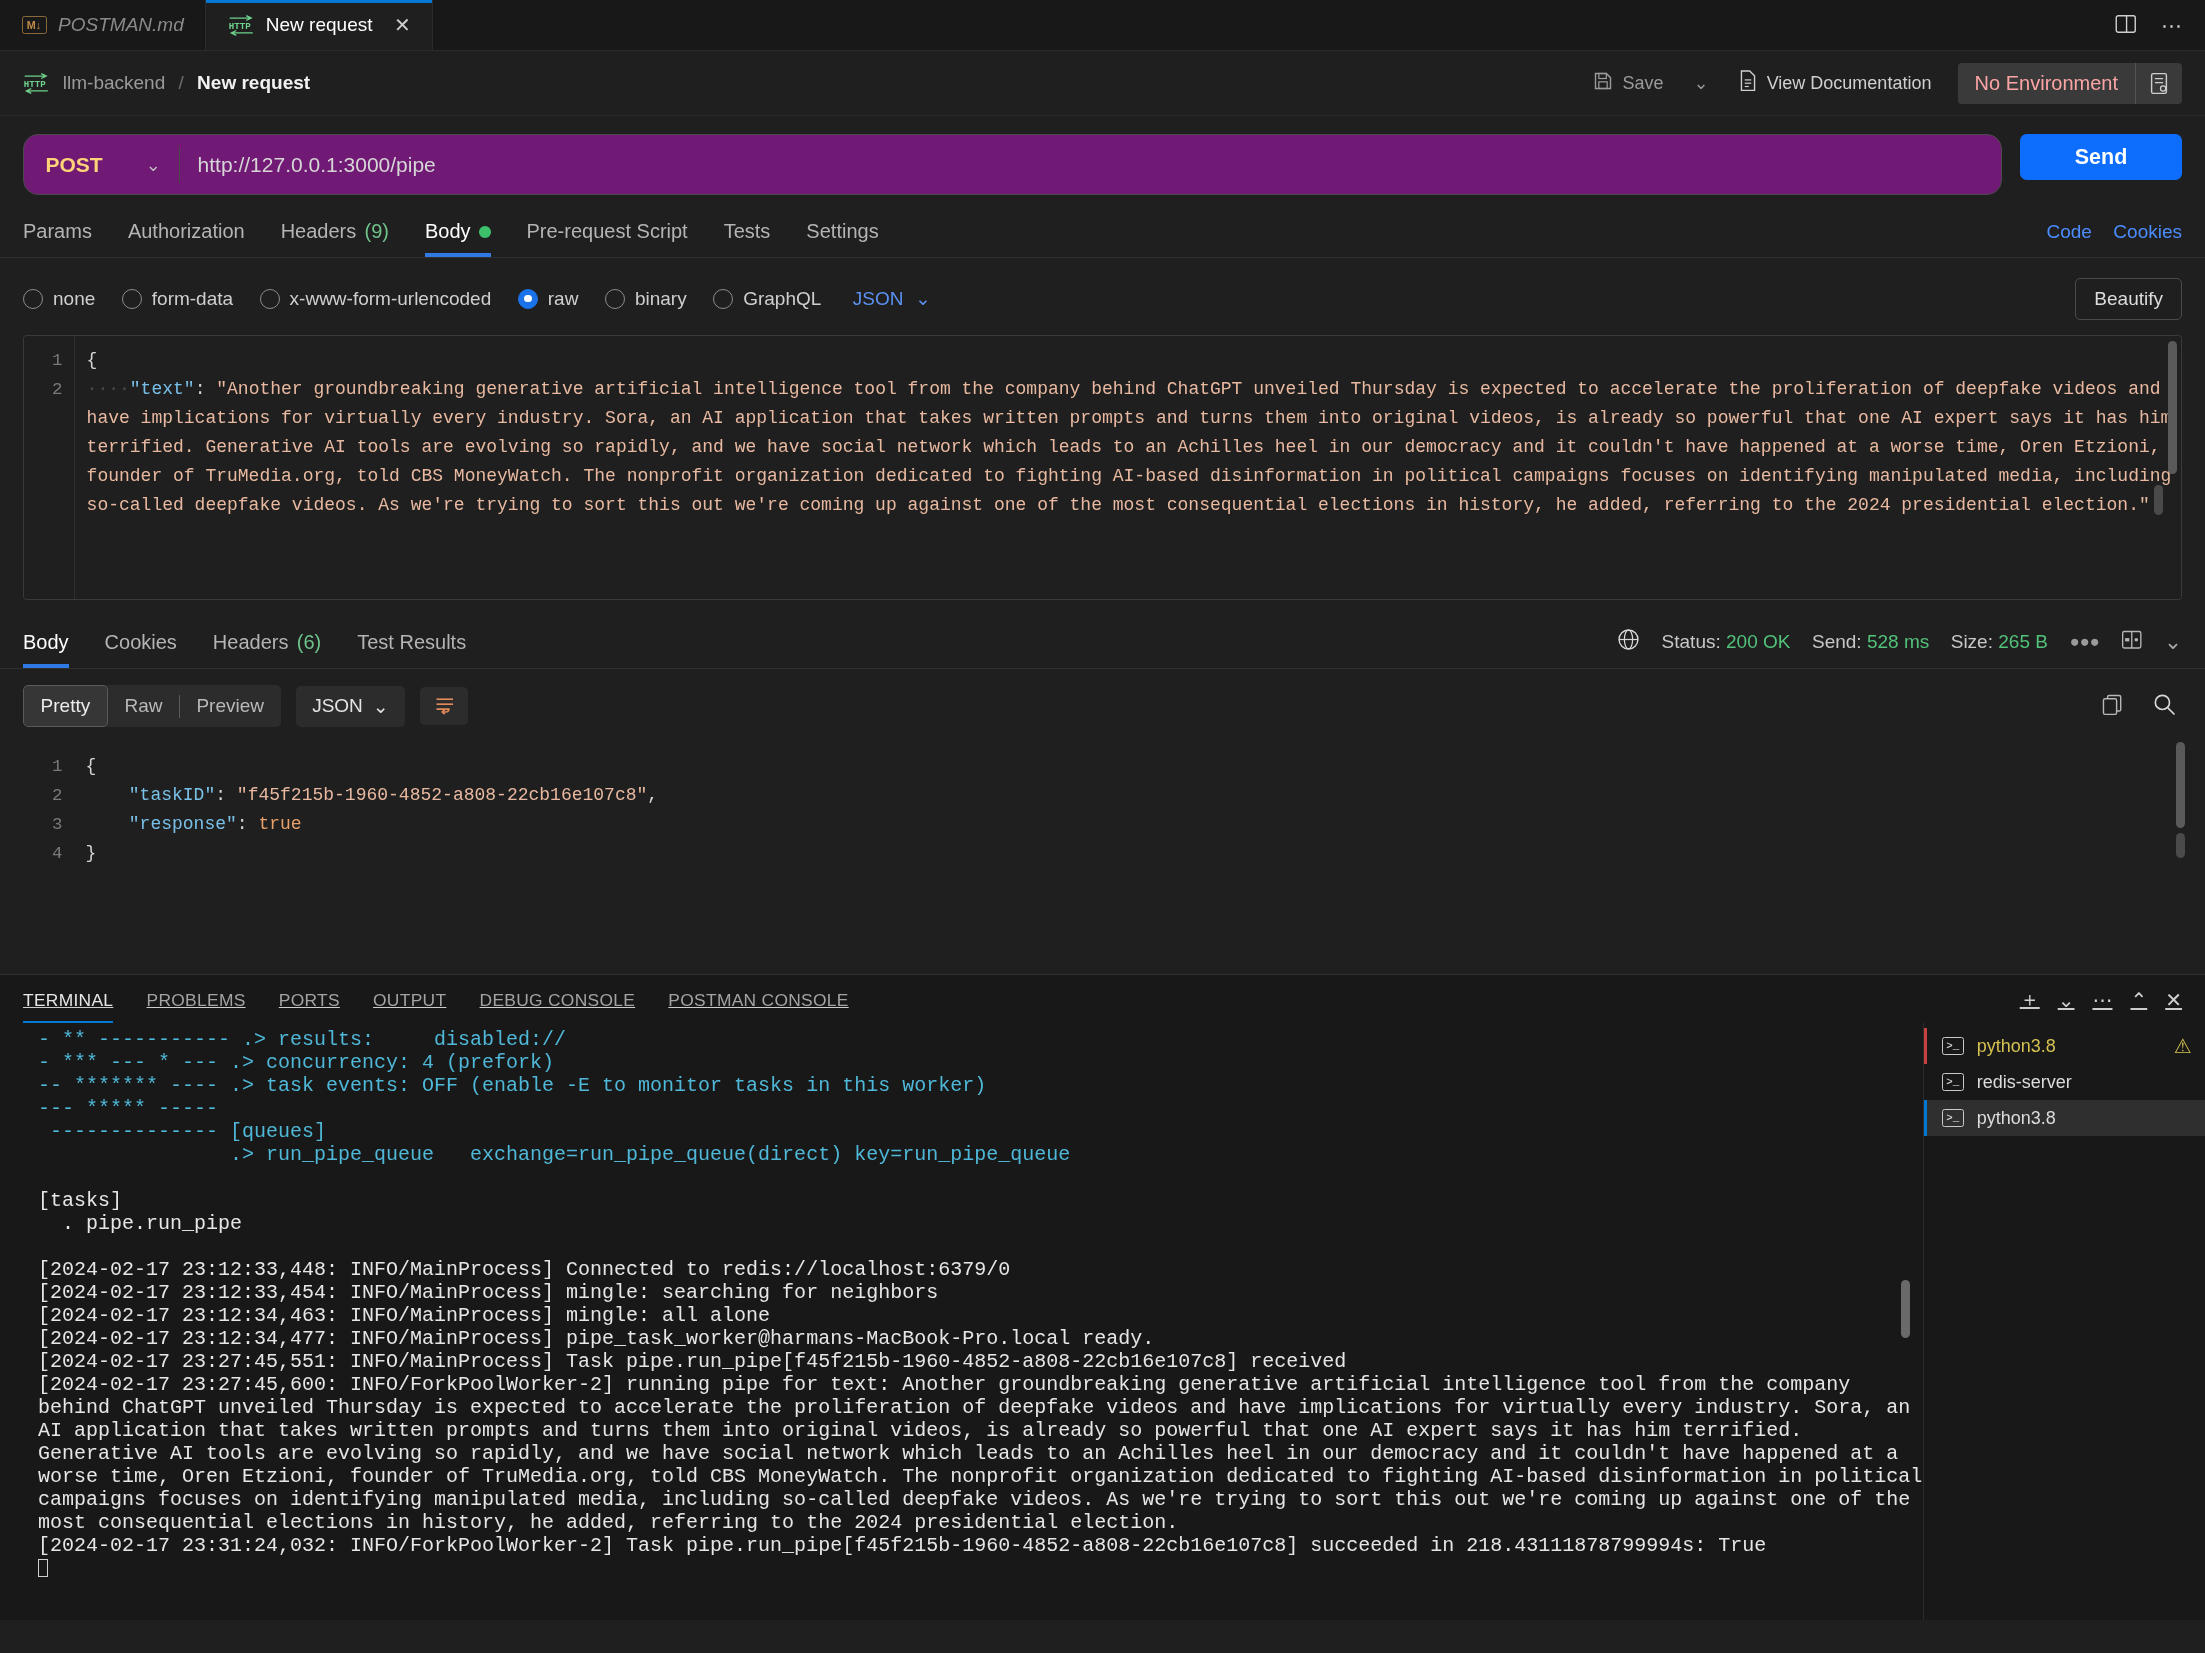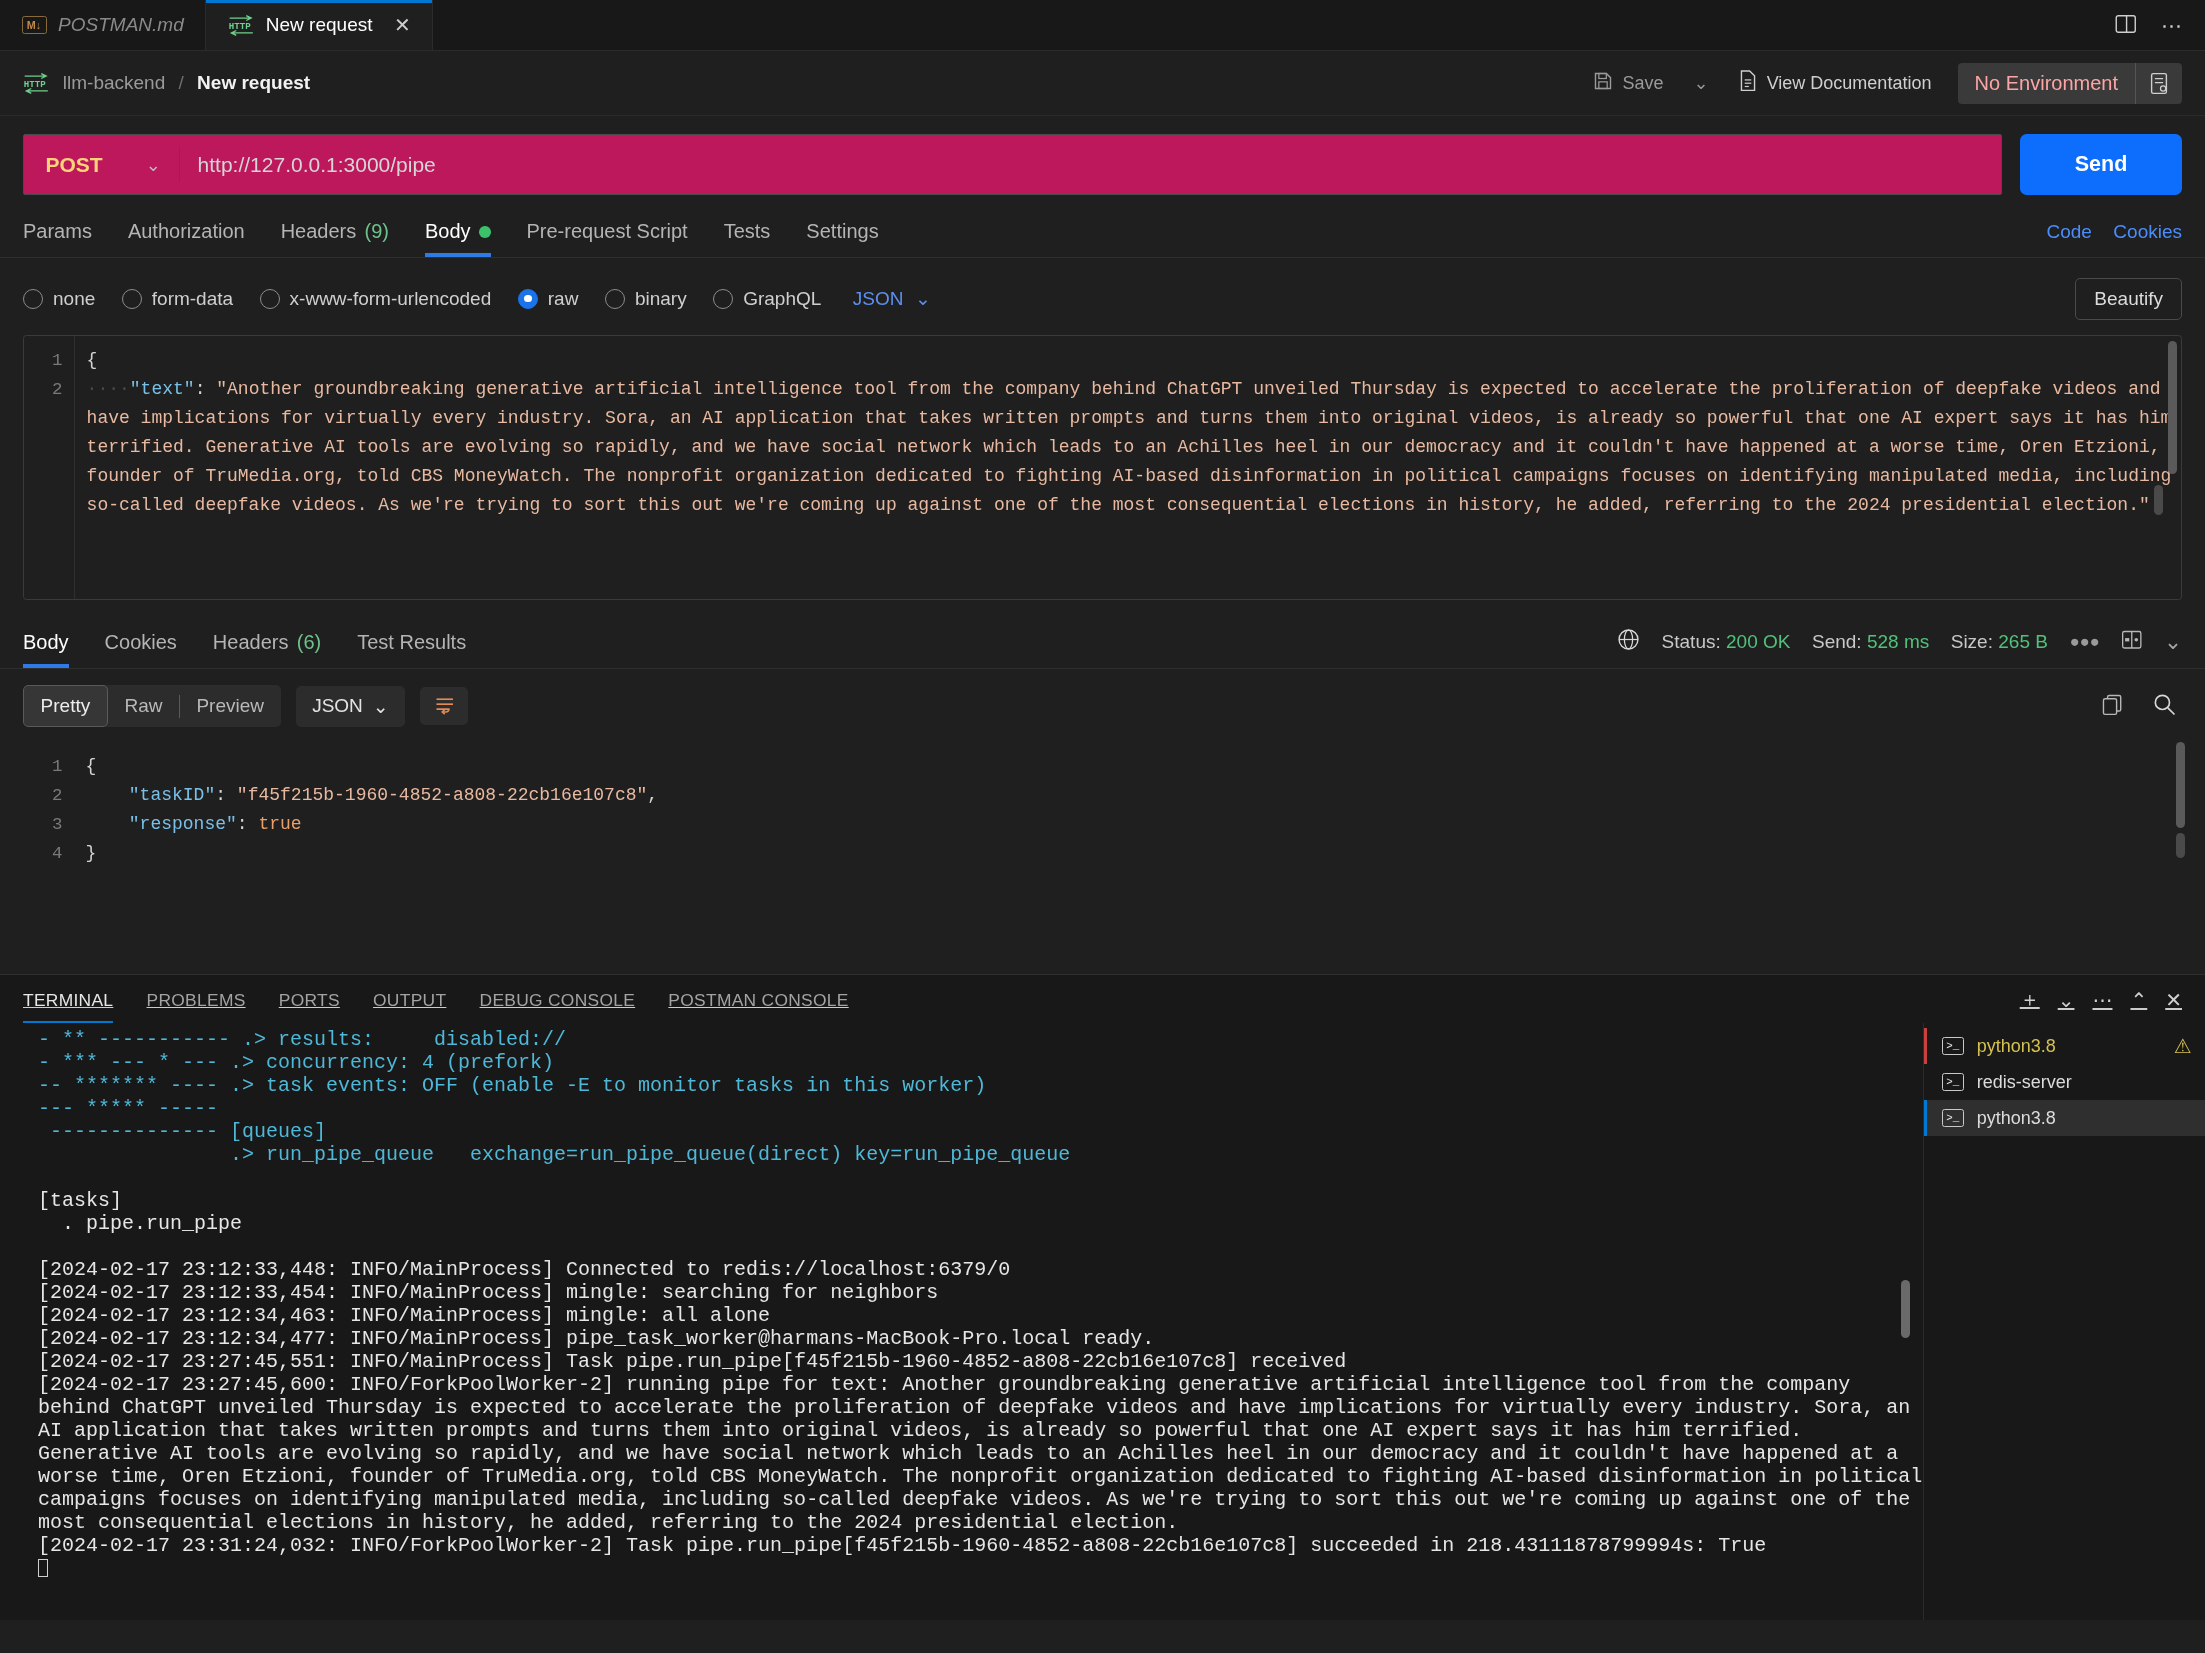--- a/index.html
+++ b/index.html
@@ -65,32 +65,32 @@
     display: flex; align-items: center; background: #3a3a3a; border-radius: 4.1px;
     margin-left: 11.6px; overflow: hidden;
   }
   .env-name { padding: 9px 16.6px; font-size: 20px; color: #fca5a5; }
   .env-sep { width: 0.8px; align-self: stretch; background: #555; }
   .env-ico { padding: 7.5px 13.3px; display:flex; align-items:center;}
 
   
   .urlrow { padding: 18px 23px 11.6px 23px; display: flex; gap: 18px; }
   .urlbox {
-    flex: 1; height: 61px; border: 0.8px solid #4a4a4a; border-radius: 2px;
-    background: #be185d; display: flex; align-items: center;
+    flex: 1; height: 61px; border: 0.8px solid #4a4a4a; border-radius: 15px;
+    background: #701a75; display: flex; align-items: center;
   }
   .method {
     display: flex; align-items: center; gap: 43px; padding: 0 18px 0 21.5px;
     color: #ffd479; font-size: 21px; font-weight: bold;
   }
   .method .chev { color: #bdbdbd; font-weight: normal; font-size: 18px; }
   .vdiv { width: 0.8px; height: 35px; background: #4a4a4a; }
   .urlval { padding-left: 18px; font-size: 21px; color: #d6d6d6; }
   .sendbtn {
-    width: 162px; height: 61px; background: #0d6efd; border-radius: 6.6px;
+    width: 162px; height: 46px; background: #0d6efd; border-radius: 6.6px;
     color: #fff; font-size: 21.5px; font-weight: bold;
     display: flex; align-items: center; justify-content: center;
   }
 
   
   .reqtabs {
     display: flex; align-items: flex-end; gap: 0; padding: 0 23px;
     border-bottom: 0.8px solid #2f2f2f; height: 51px; position: relative;
   }
   .rtab {

